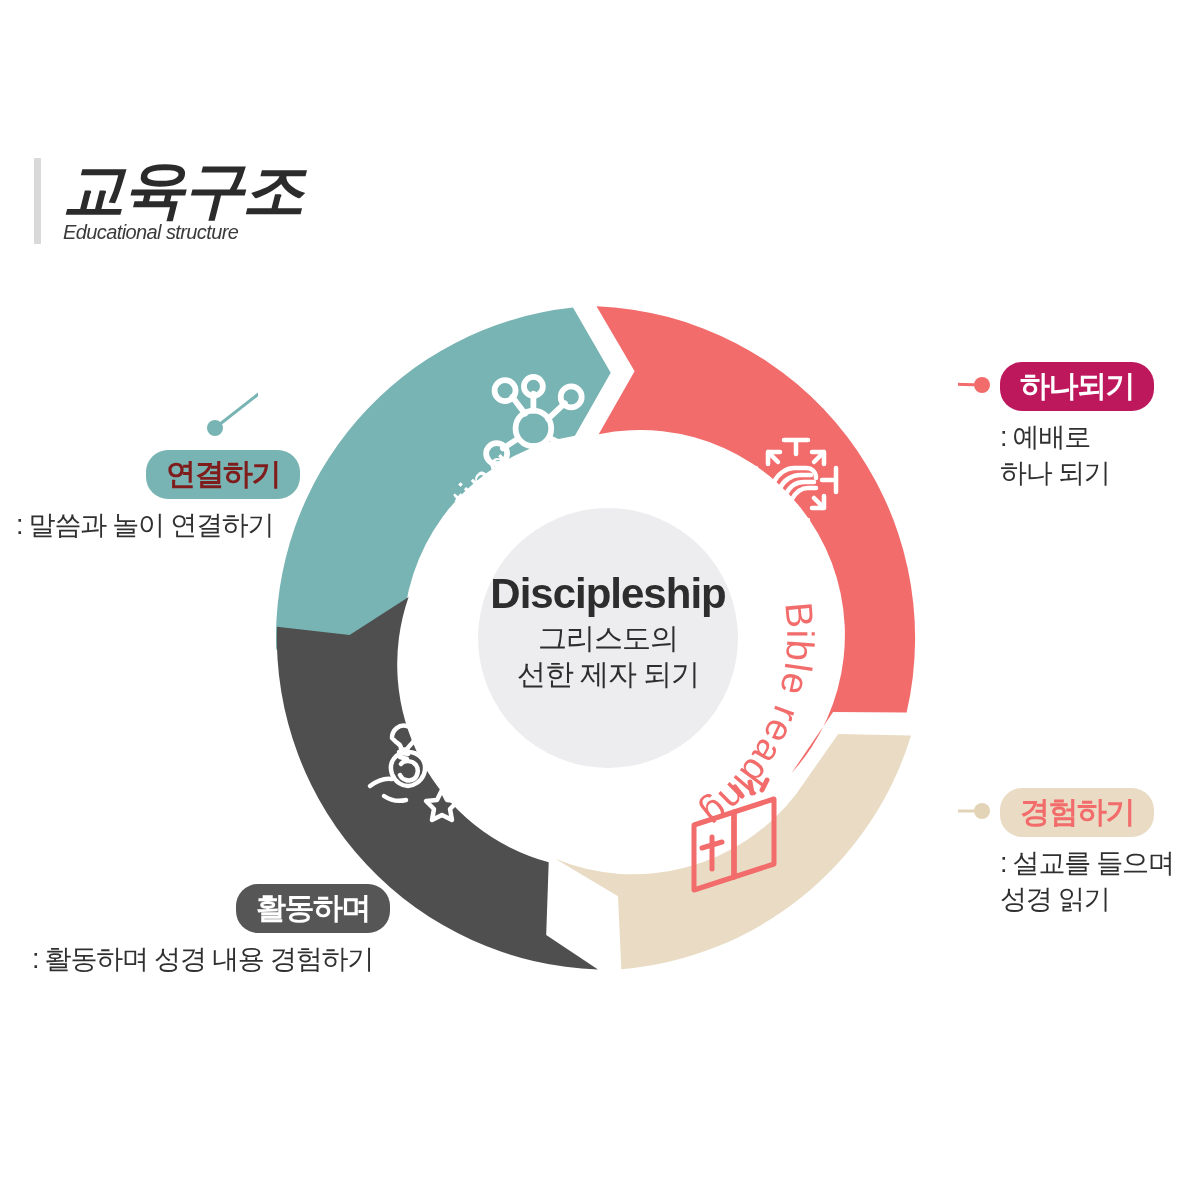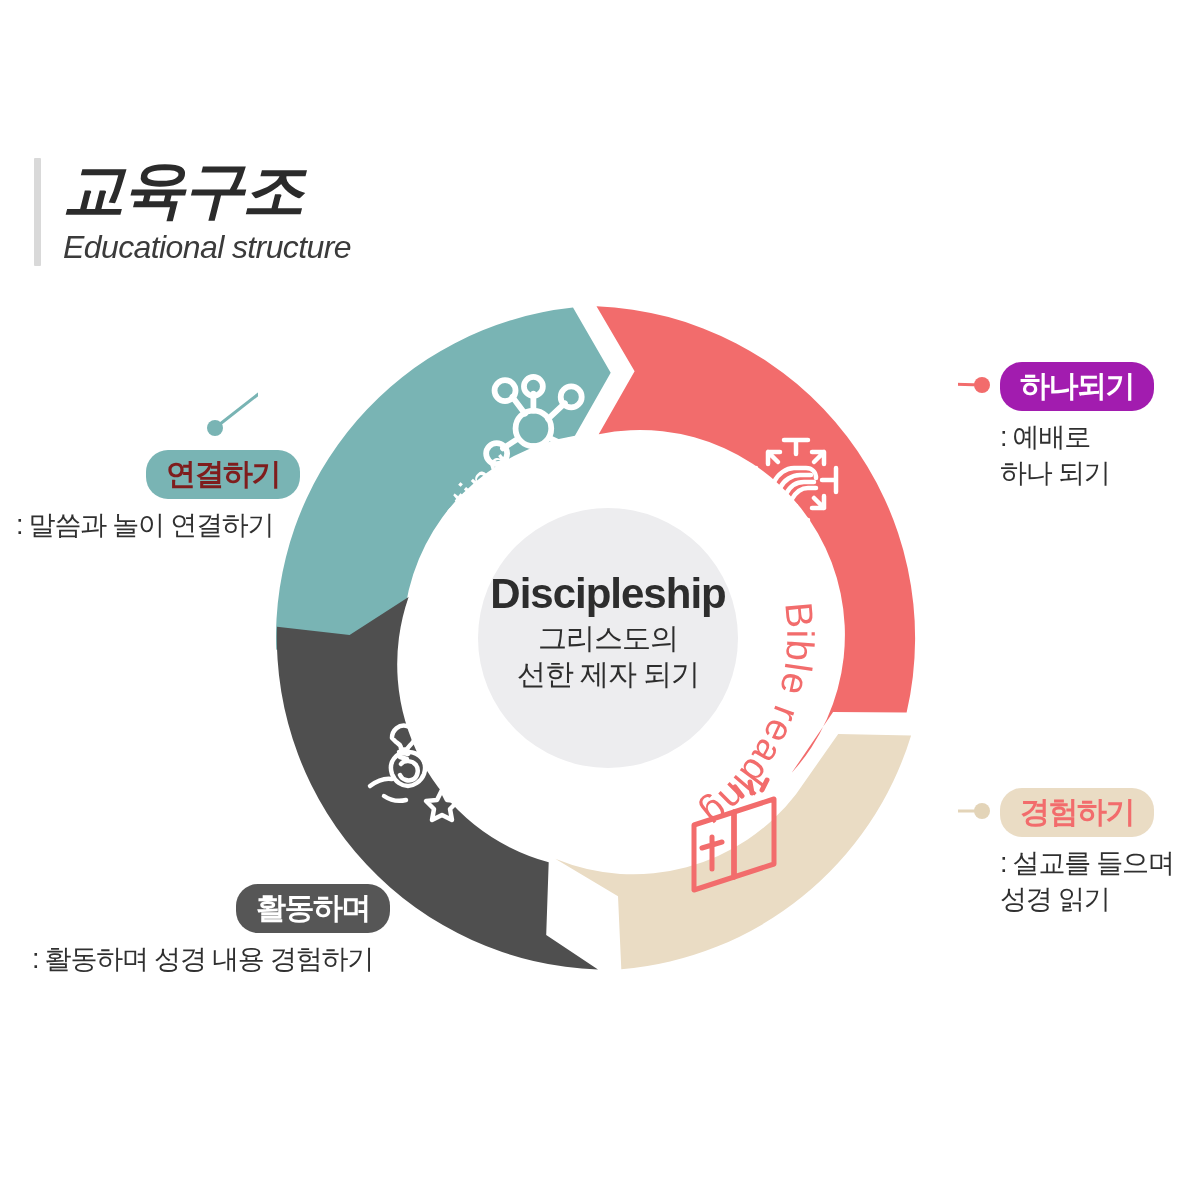--- a/index.html
+++ b/index.html
@@ -39,25 +39,25 @@
   }
   #page-title {
     font-size: 62px;
     font-weight: 700;
     letter-spacing: -2px;
     line-height: 1.02;
     color: #2b2b2b;
     margin: 0;
   }
   #page-subtitle {
-    font-size: 32px;
+    font-size: 20px;
     font-weight: 400;
     letter-spacing: -0.6px;
     color: #3b3b3b;
-    margin-top: 8px;
+    margin-top: 0;
   }
 
   
   #wheel {
     position: absolute;
     left: 258px;
     top: 288px;
     width: 700px;
     height: 700px;
   }
@@ -95,21 +95,21 @@
     display: inline-block;
     border-radius: 22px;
     padding: 6px 20px 8px 20px;
     font-size: 30px;
     font-weight: 700;
     letter-spacing: -1.5px;
     line-height: 1.18;
     white-space: nowrap;
   }
   .pill-teal   { background: #79B4B4; color: #7f1d1d; }
-  .pill-red    { background: #a21caf; color: #ffffff; }
+  .pill-red    { background: #be185d; color: #ffffff; }
   .pill-beige  { background: #EADCC4; color: #F26C6C; }
   .pill-dark   { background: #565656; color: #ffffff; }
 
   .callout-desc {
     font-size: 27px;
     font-weight: 500;
     letter-spacing: -1.2px;
     line-height: 1.32;
     color: #303030;
     margin-top: 9px;

